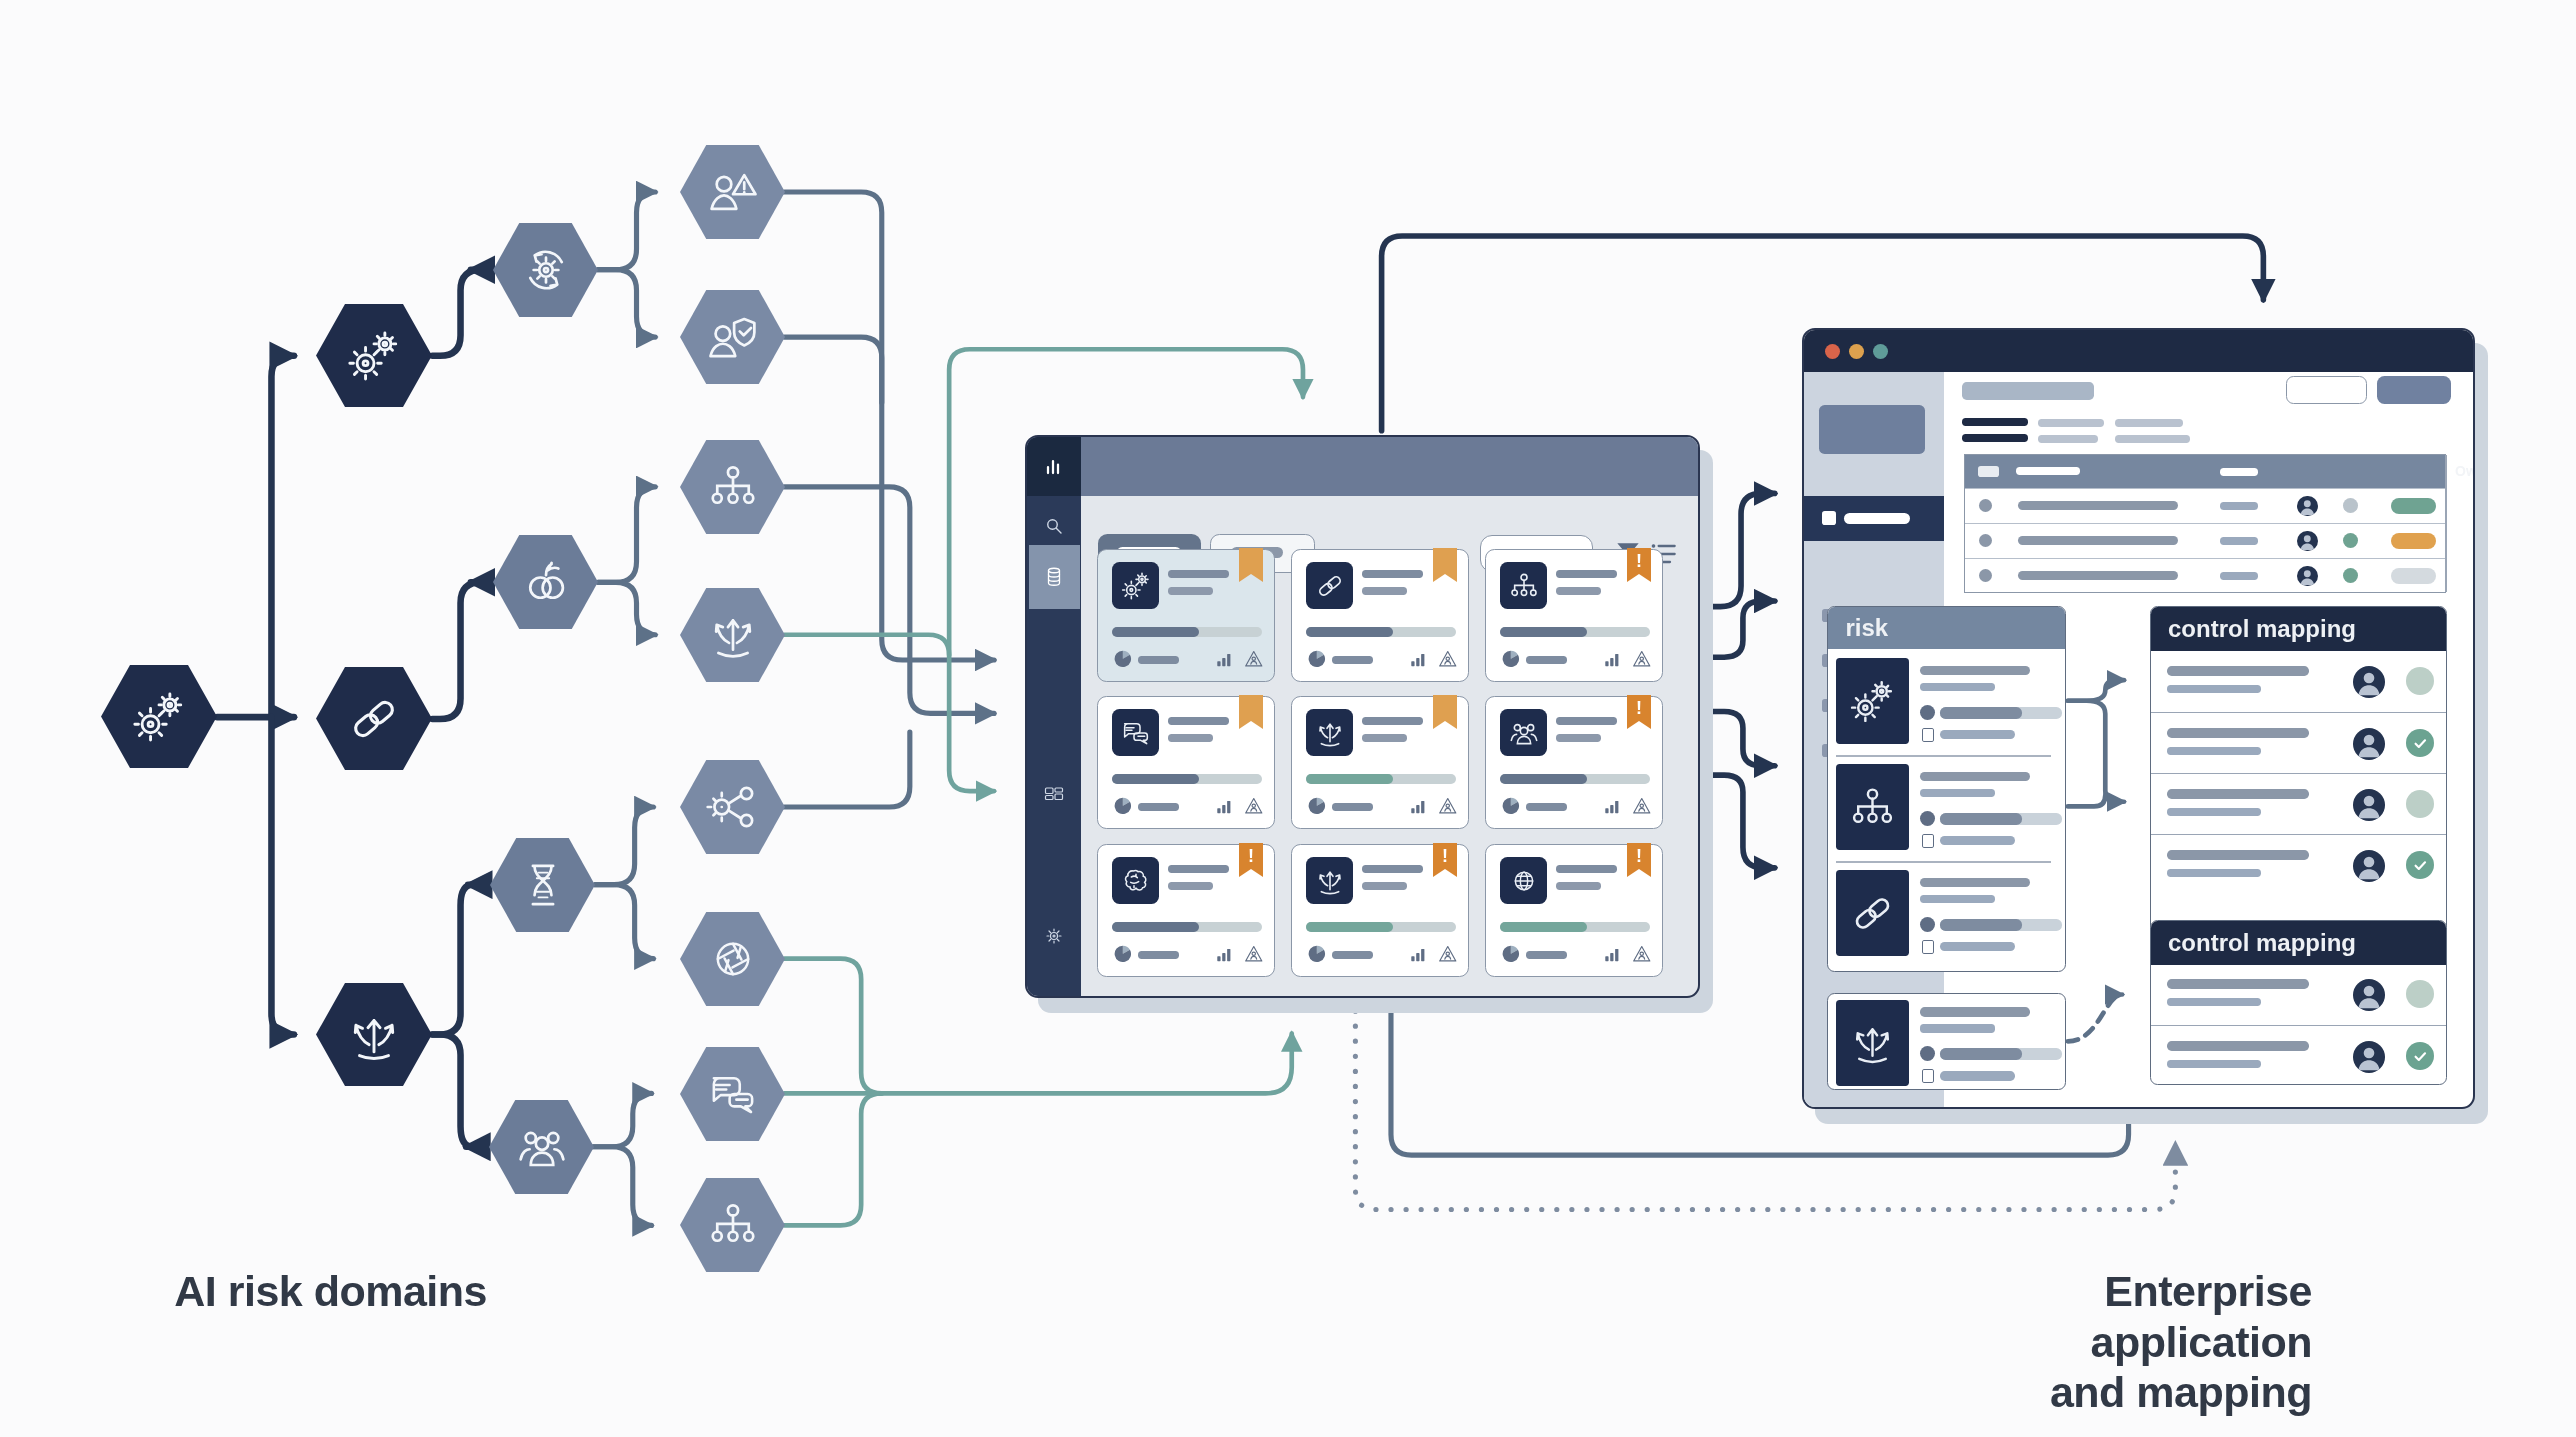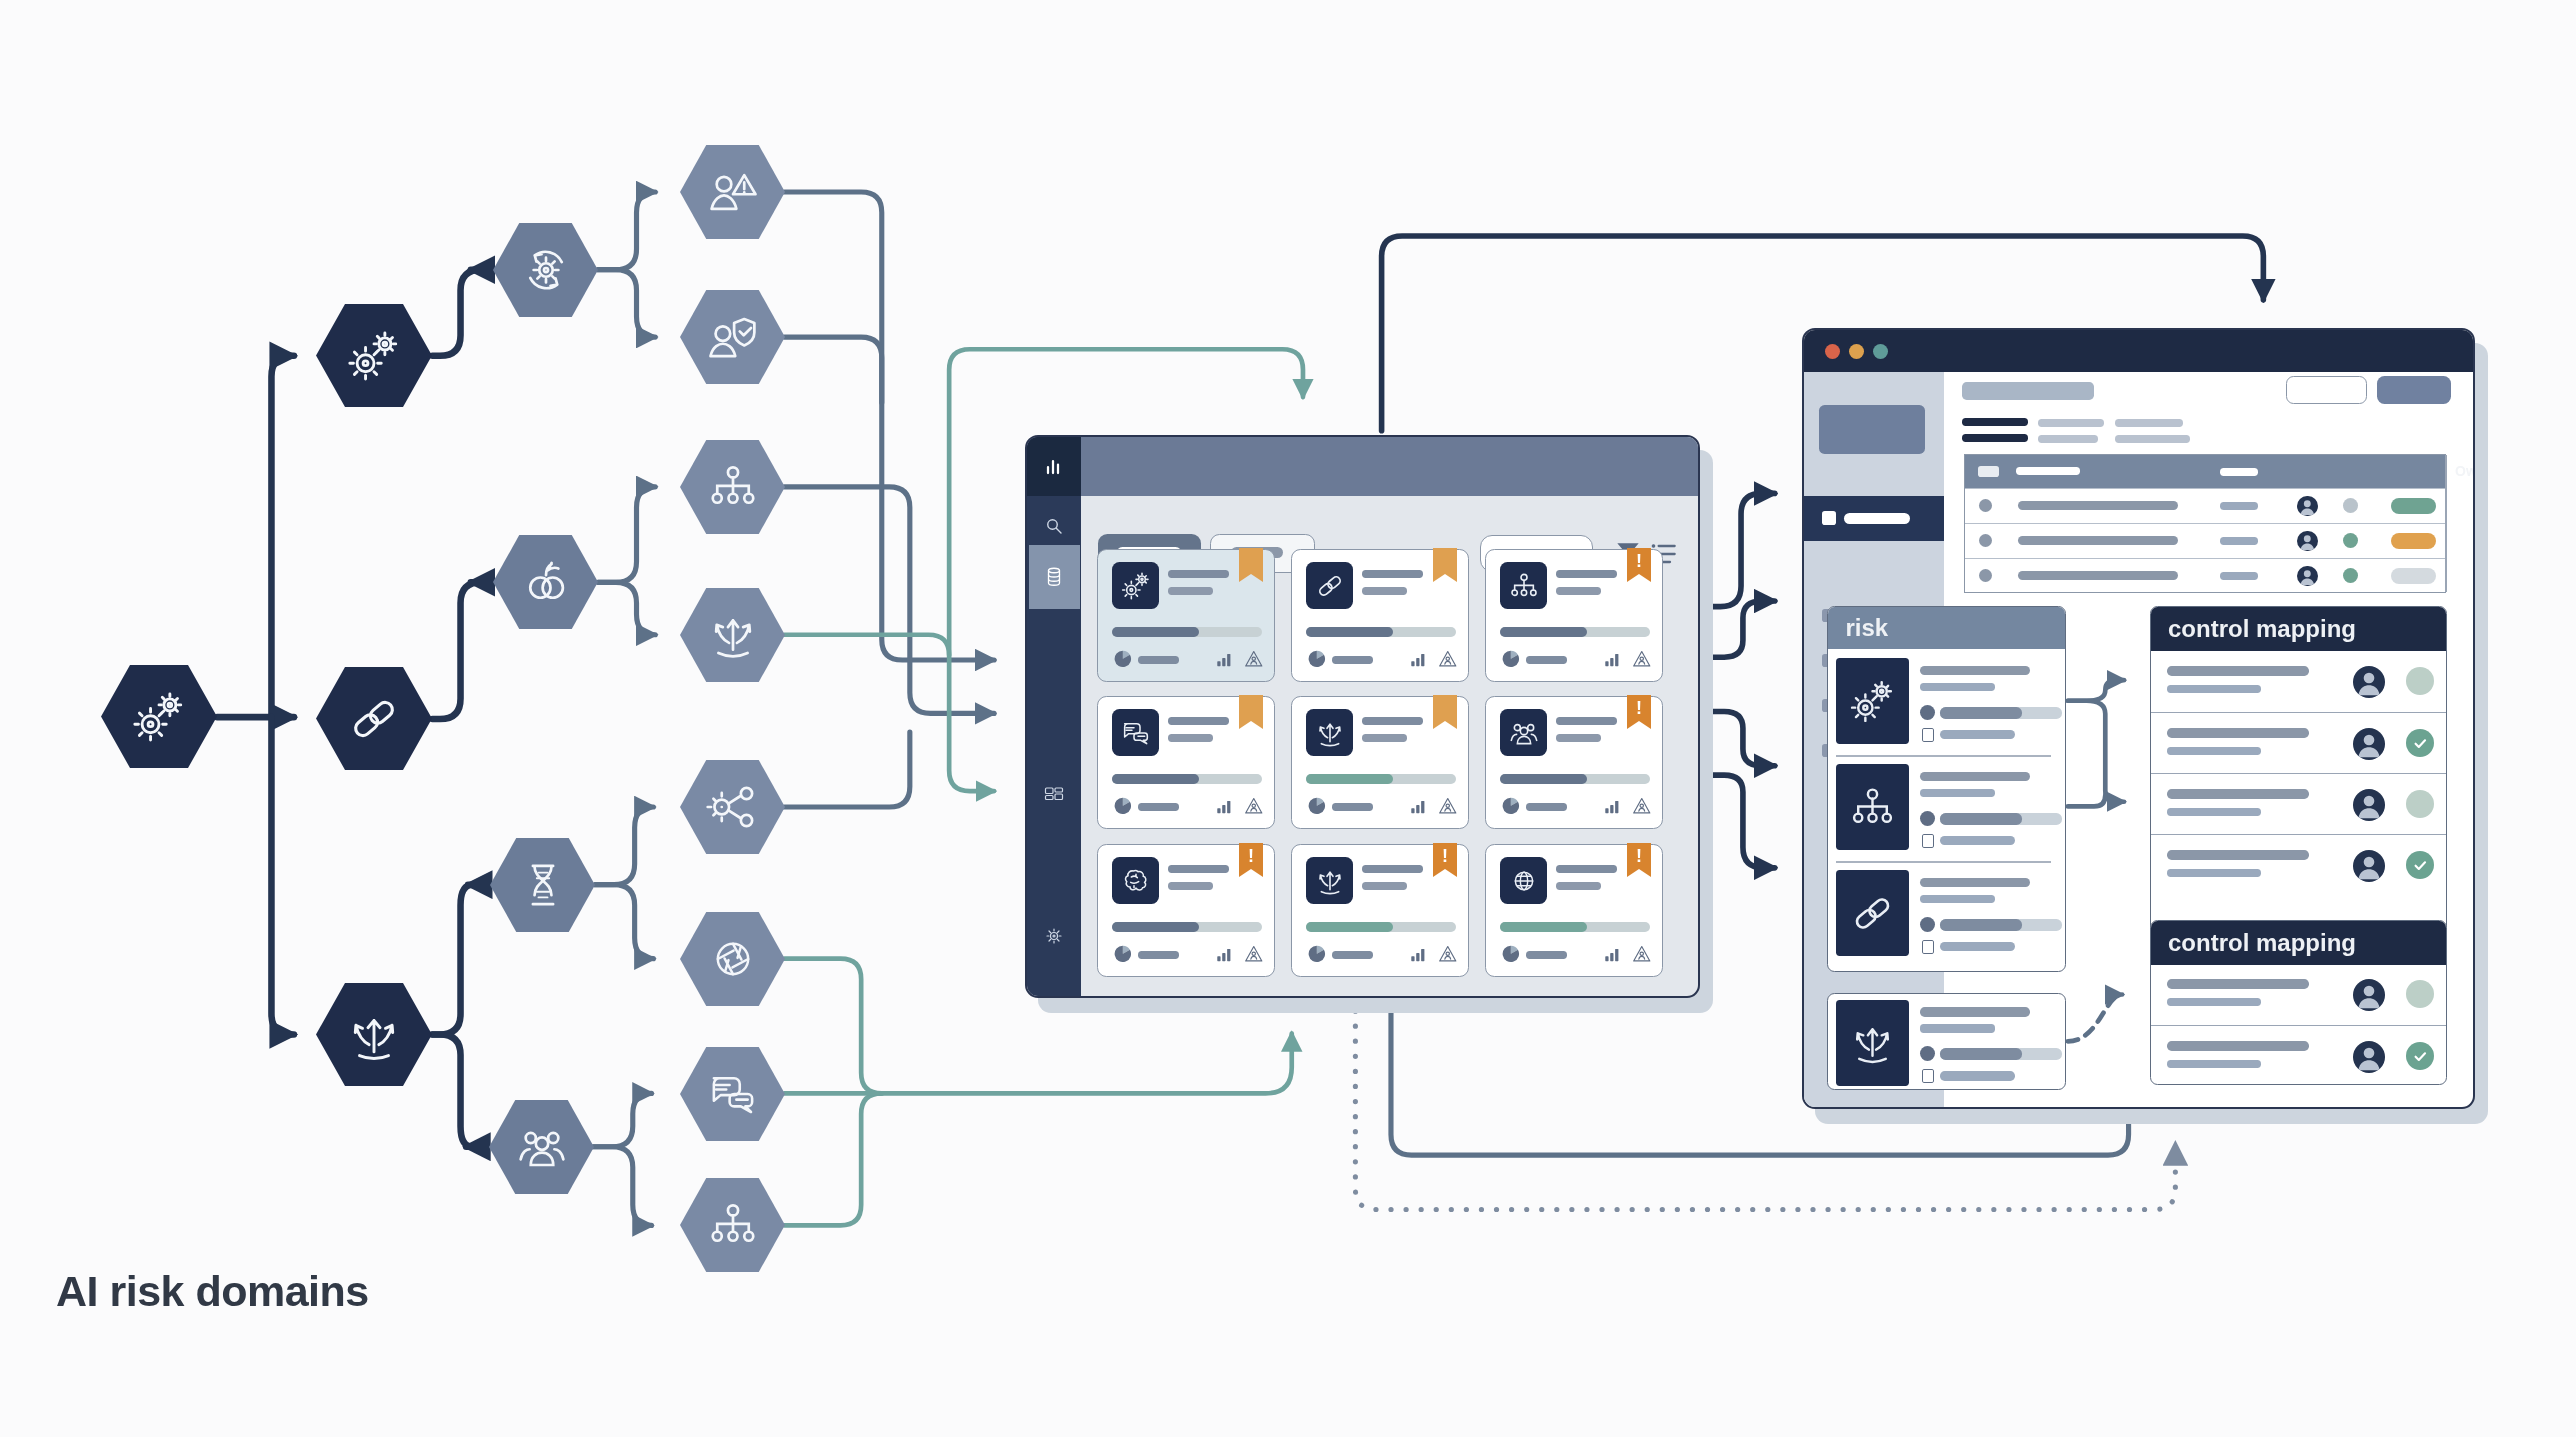--- a/index.html
+++ b/index.html
@@ -110,21 +110,21 @@
   .cmrow .c2{position:absolute;left:16px;width:94px;height:8.4px;border-radius:3.7px;background:#9aa9bd;}
   .cmrow .av{position:absolute;left:202px;width:32px;height:32px;}
   .cmrow .st{position:absolute;left:255px;width:28px;height:28px;border-radius:50%;background:#bccfc7;}
   .cmrow .st svg{position:absolute;left:3.7px;top:3.7px;width:20.6px;height:20.6px;color:#fff;display:none;}
   .cmrow .st.checked{background:#6ba391;}
   .cmrow .st.checked svg{display:block;}
   .avatar{border-radius:50%;background:#24334f;overflow:hidden;position:relative;}
   .avatar svg{position:absolute;left:0;top:0;width:100%;height:100%;color:#b9c3d2;}
   #entwires{position:absolute;left:0;top:0;z-index:5;pointer-events:none;}
   
-  .caption{position:absolute;z-index:2;width:431px;text-align:left;color:#313946;
+  .caption{position:absolute;z-index:2;width:431px;text-align:right;color:#313946;
            font-size:43px;font-weight:700;letter-spacing:-0.5px;line-height:1.18;}
   #defs{position:absolute;width:0;height:0;overflow:hidden;}
 </style>
 </head>
 <body>
 
 <svg id="defs" aria-hidden="true">
   <defs>
     <g id="ic-gears" fill="none" stroke="currentColor" stroke-width="2.4" stroke-linecap="round">
       <circle cx="17" cy="30" r="7"></circle>
@@ -927,14 +927,18 @@
         <path d="M282 760 C315 760 322 710 340 710" stroke-dasharray="11 9" marker-end="url(#m-slate)"></path>
       </g>
     </svg>
   </div>
 
   <div class="caption" style="left:56px;top:1266px">
     <span>AI risk domains</span>
   </div>
   <div class="caption" style="left:1135px;top:1266px">
   </div>
+  <div class="caption" style="left:1881px;top:1266px">
+    <span style="display:block">Enterprise application</span>
+    <span style="display:block">and mapping</span>
+  </div>
 </div>
 
 
 </body></html>

